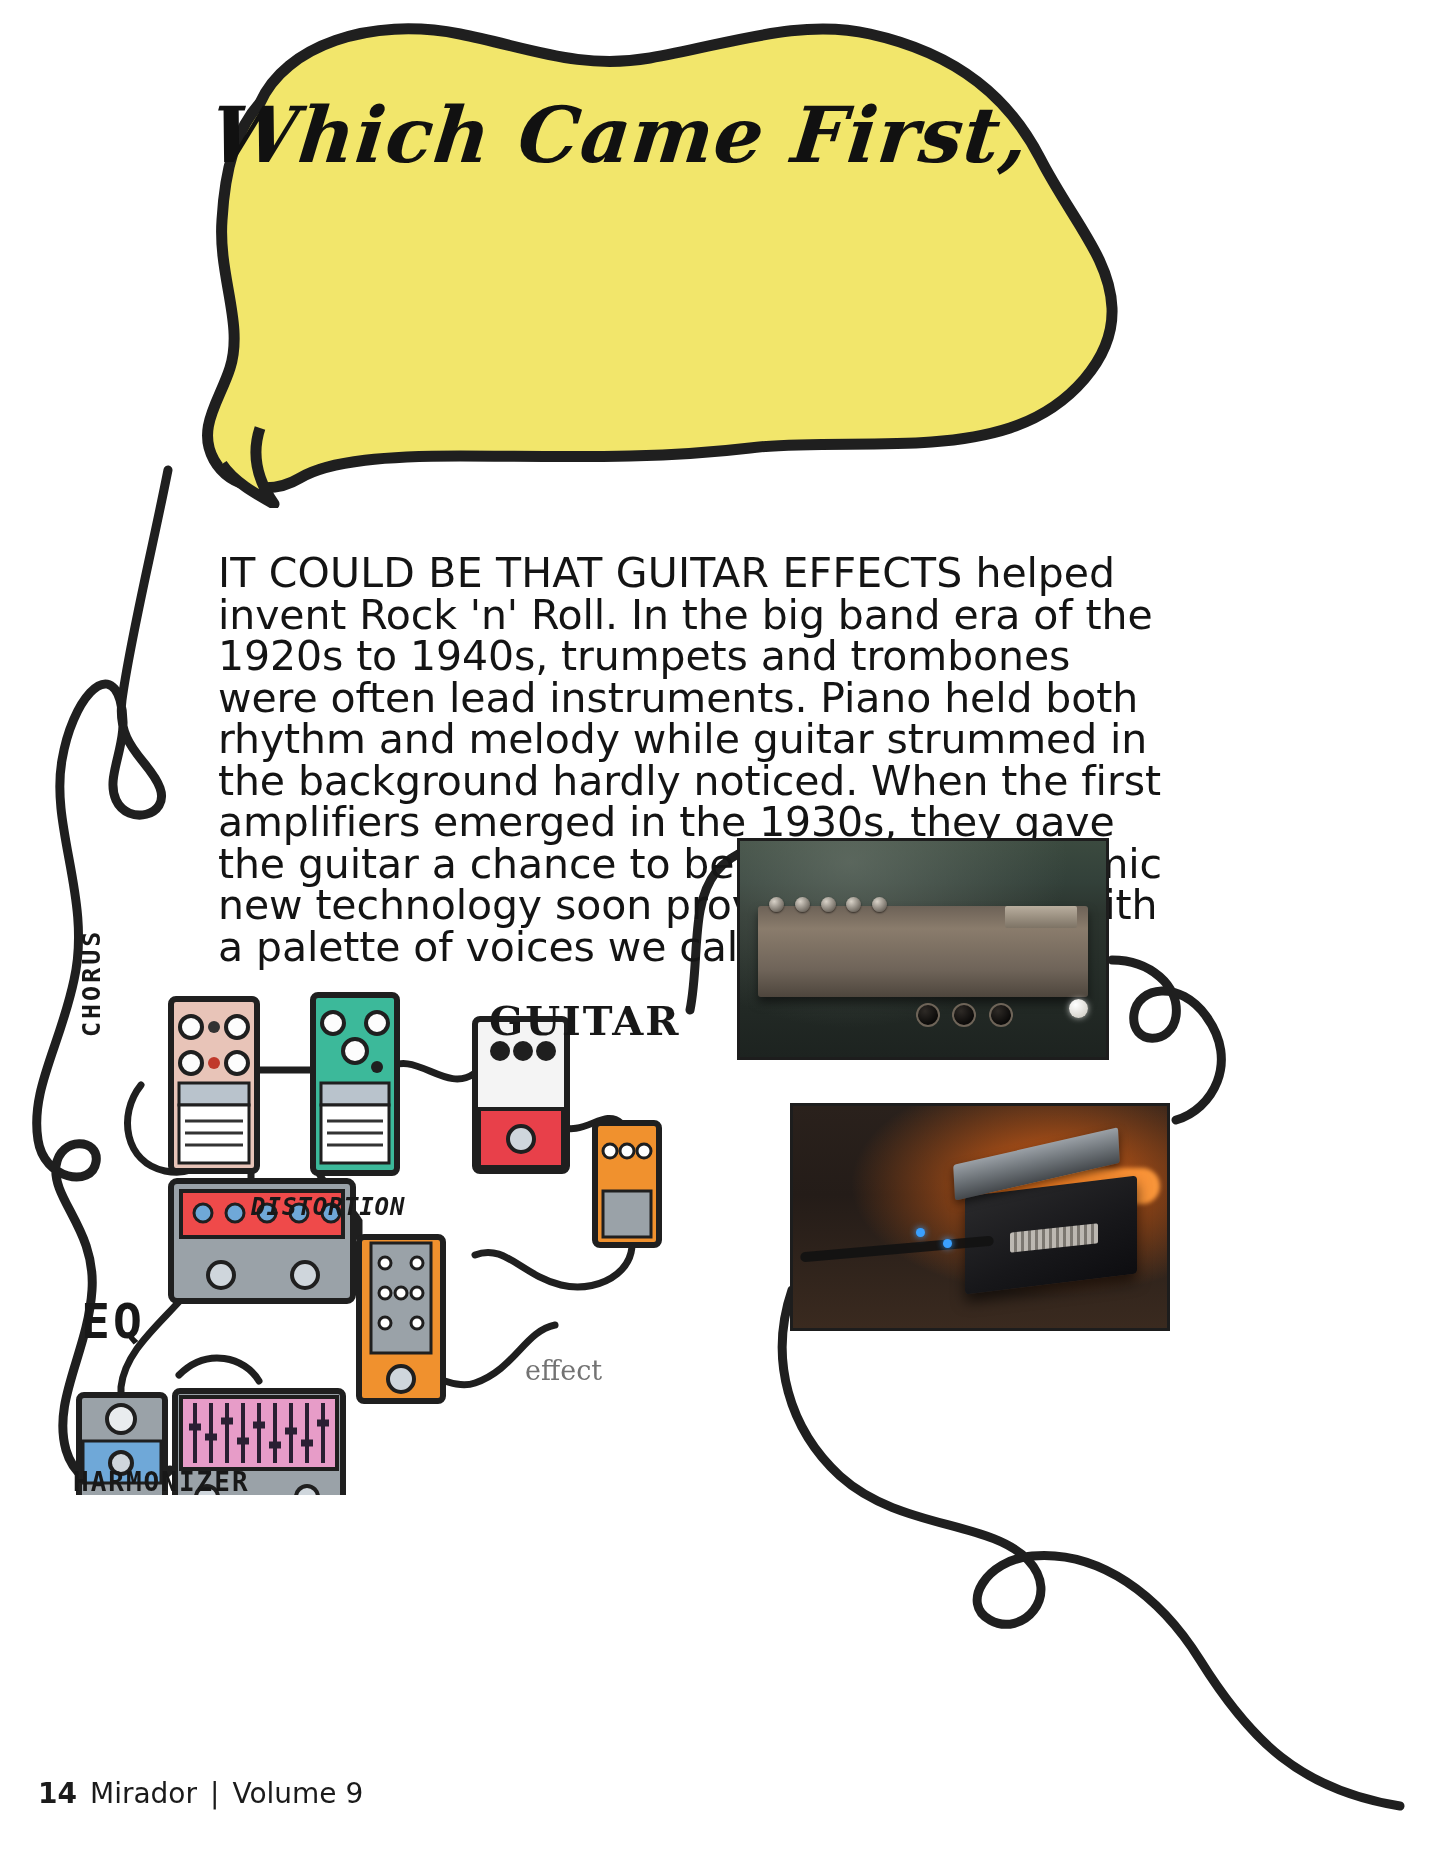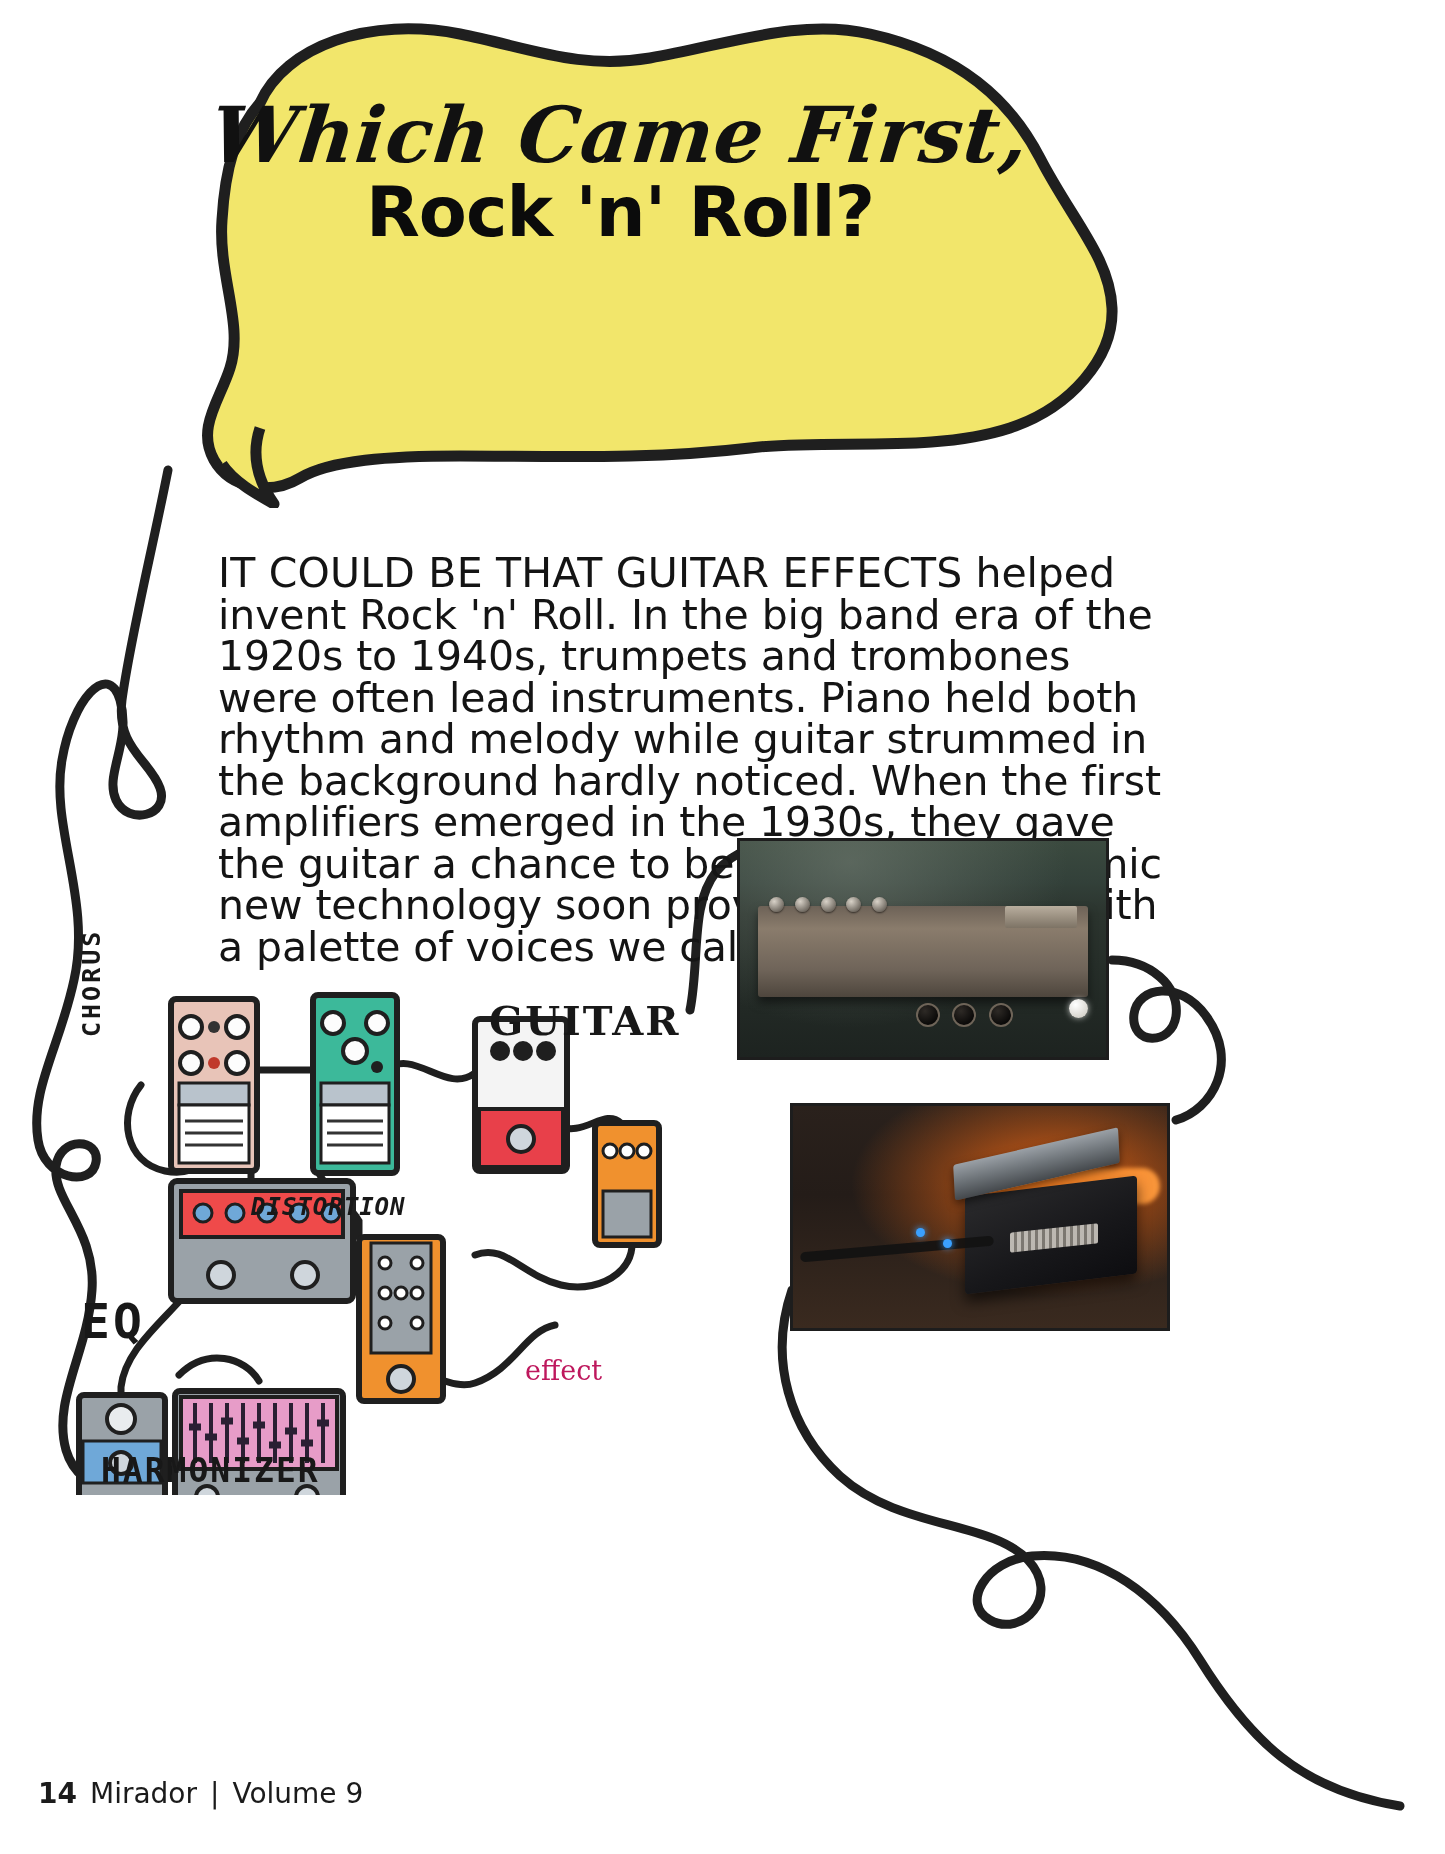--- a/index.html
+++ b/index.html
@@ -229,24 +229,24 @@
     left: 434px; top: 22px;
     font-family: "DejaVu Serif", serif;
     font-size: 40px; letter-spacing: 2px;
   }
   #label-eq { left: 26px; top: 318px; font-size: 48px; letter-spacing: 3px; }
   #label-effect {
     left: 470px; top: 380px;
     font-family: "DejaVu Serif", serif;
     font-weight: 400;
     font-size: 27px;
-    color: #be185d;
+    color: #737373;
     letter-spacing: 0px;
   }
-  #label-harmonizer { left: 18px; top: 476px; font-size: 33px; letter-spacing: 2px; margin-left: 28px; }
+  #label-harmonizer { left: 18px; top: 492px; font-size: 26px; letter-spacing: 2px; }
 
   
   #footer {
     position: absolute;
     left: 38px;
     bottom: 44px;
     z-index: 6;
     font-family: "DejaVu Sans", sans-serif;
     font-size: 28px;
     color: #1b1b1b;
@@ -310,21 +310,20 @@
                C160,488 120,480 104,452
                C86,420 110,392 120,360
                C134,316 108,268 112,212
                C115,160 126,122 150,95 Z" fill="#f2e66b" stroke="#1f1f1f" stroke-width="11" stroke-linejoin="round"></path>
 
       <path d="M150,420 C140,450 150,476 164,496
                C146,486 124,474 112,456" fill="#f2e66b" stroke="#1f1f1f" stroke-width="11" stroke-linejoin="round"></path>
     </svg>
     <div id="bubble-text">
       <div class="title-script">Which Came First,</div>
-      <div class="title-bold">Rock 'n' Roll?</div>
     </div>
   </div>
 
   <p id="article-body"><span class="lead">IT COULD BE THAT GUITAR EFFECTS</span><span> helped invent Rock 'n' Roll. In the big band era of the 1920s to 1940s, trumpets and trombones were often lead instruments. Piano held both rhythm and melody while guitar strummed in the background hardly noticed. When the first amplifiers emerged in the 1930s, they gave the guitar a chance to be heard. This dynamic new technology soon provided the guitar with a palette of voices we call “effects.”</span></p>
 
   <div class="photo" id="photo-delay">
     <div class="delay-face"></div>
     <div class="delay-knob" style="left:8%"></div>
     <div class="delay-knob" style="left:15%"></div>
     <div class="delay-knob" style="left:22%"></div>

